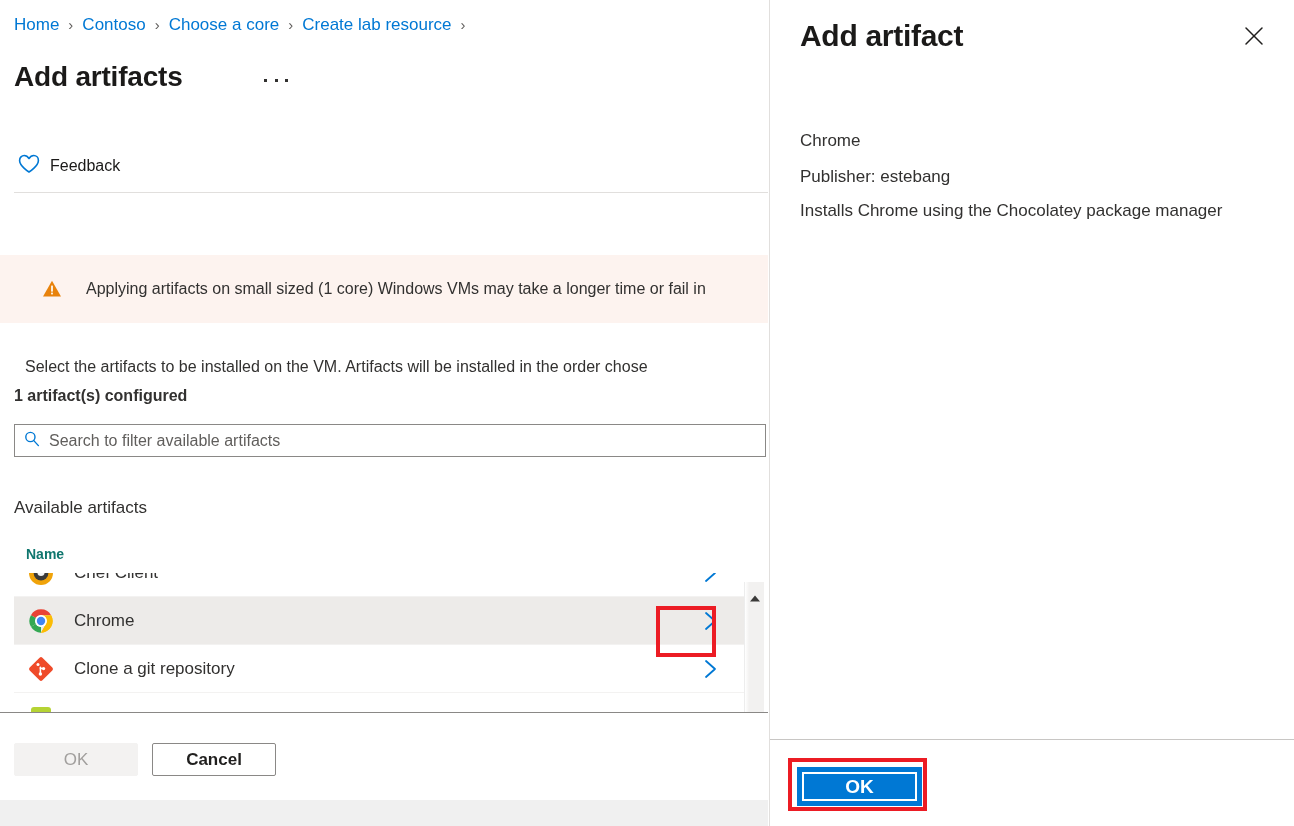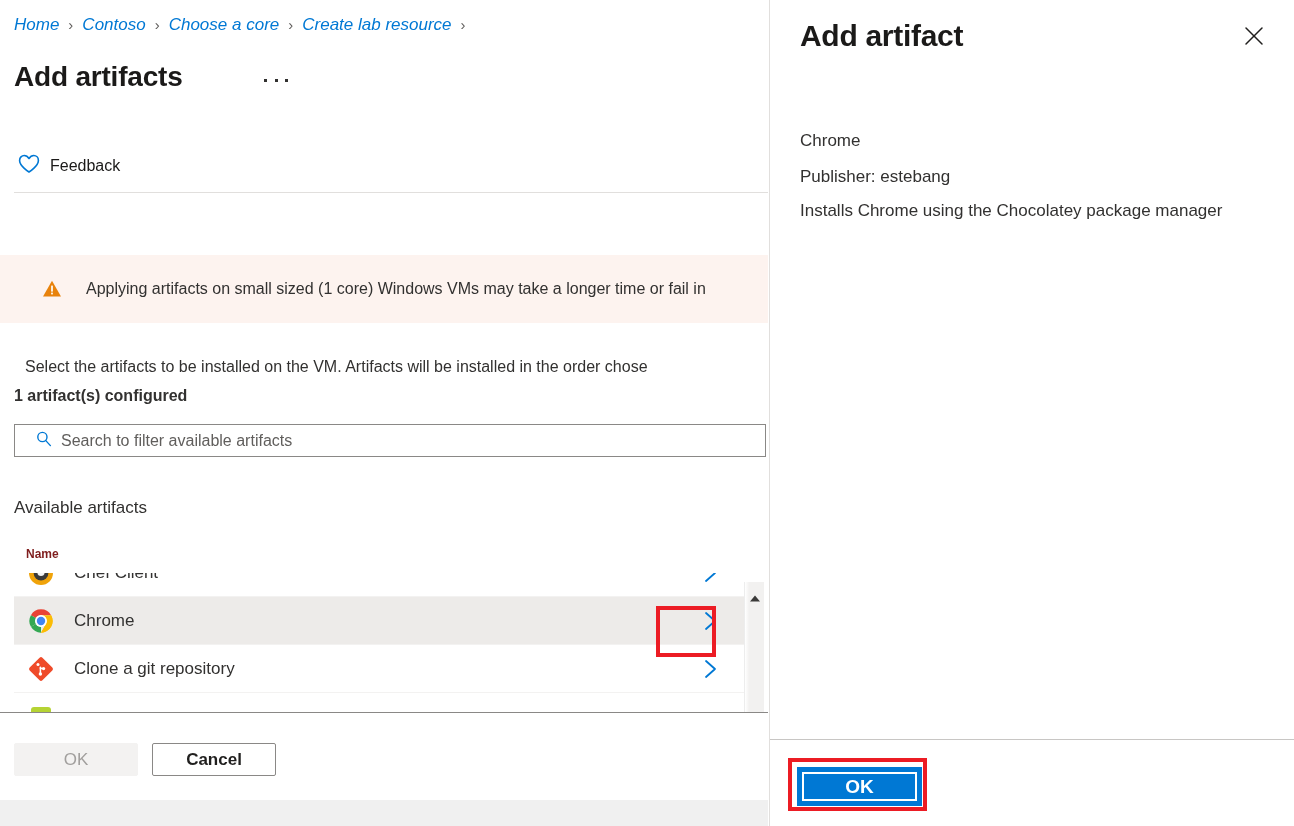--- a/index.html
+++ b/index.html
@@ -31,21 +31,20 @@
     position: absolute;
     left: 14px; top: 15px;
     display: flex; align-items: center;
     font-size: 17px;
     white-space: nowrap;
   }
   .crumb-link {
     color: #0078d4;
     cursor: pointer;
     line-height: 20px;
-    font-style: italic;
   }
   .crumb-sep {
     color: #605e5c;
     margin: 0 9px;
     font-size: 15px;
     line-height: 20px;
   }
 
   
   #page-title {
@@ -138,21 +137,20 @@
   
   #search-box {
     position: absolute;
     left: 14px; top: 424px;
     width: 752px; height: 33px;
     border: 1px solid #8a8886;
     background: #ffffff;
     box-sizing: border-box;
     display: flex; align-items: center;
     cursor: text;
-    padding-left: 12px;
   }
   #search-icon { margin-left: 8px; flex: 0 0 auto; display: block; }
   #search-input {
     border: none; outline: none;
     background: transparent;
     font-family: "Liberation Sans", sans-serif;
     font-size: 16px;
     color: #323130;
     margin-left: 8px;
     width: 690px;
@@ -166,23 +164,23 @@
   #available-label {
     position: absolute;
     left: 14px; top: 497px;
     font-size: 17px;
     color: #323130;
     line-height: 22px;
   }
   #col-header-name {
     position: absolute;
     left: 26px; top: 543px;
-    font-size: 12px;
+    font-size: 14px;
     font-weight: 600;
-    color: #7f1d1d;
+    color: #0f766e;
     line-height: 22px;
   }
 
   
   #artifact-list {
     position: absolute;
     left: 14px; top: 573px;
     width: 752px; height: 139px;
     overflow: hidden;
     background: #ffffff;

